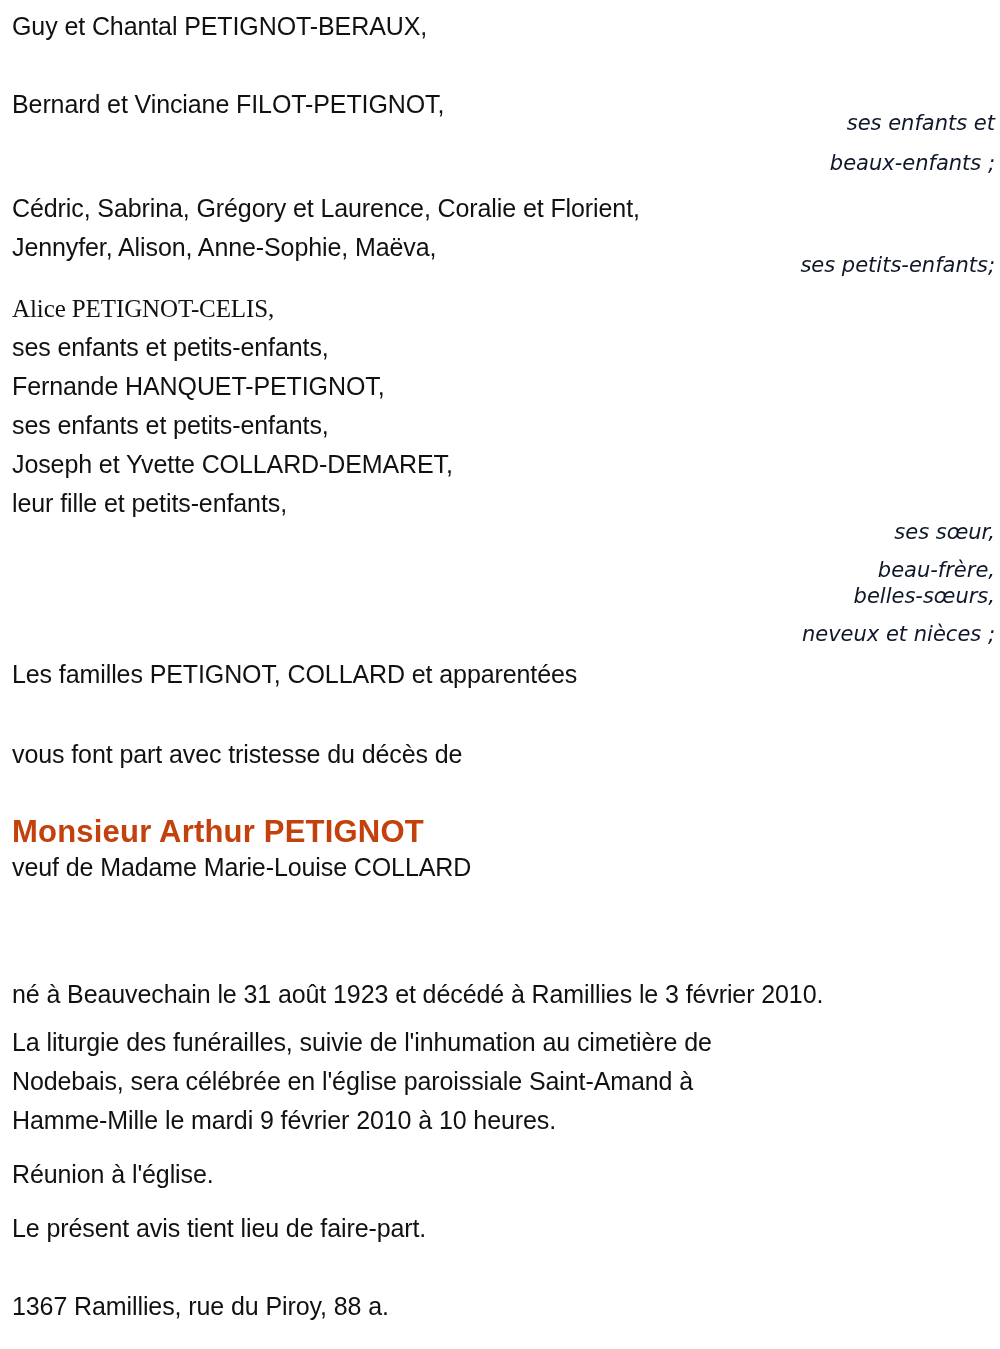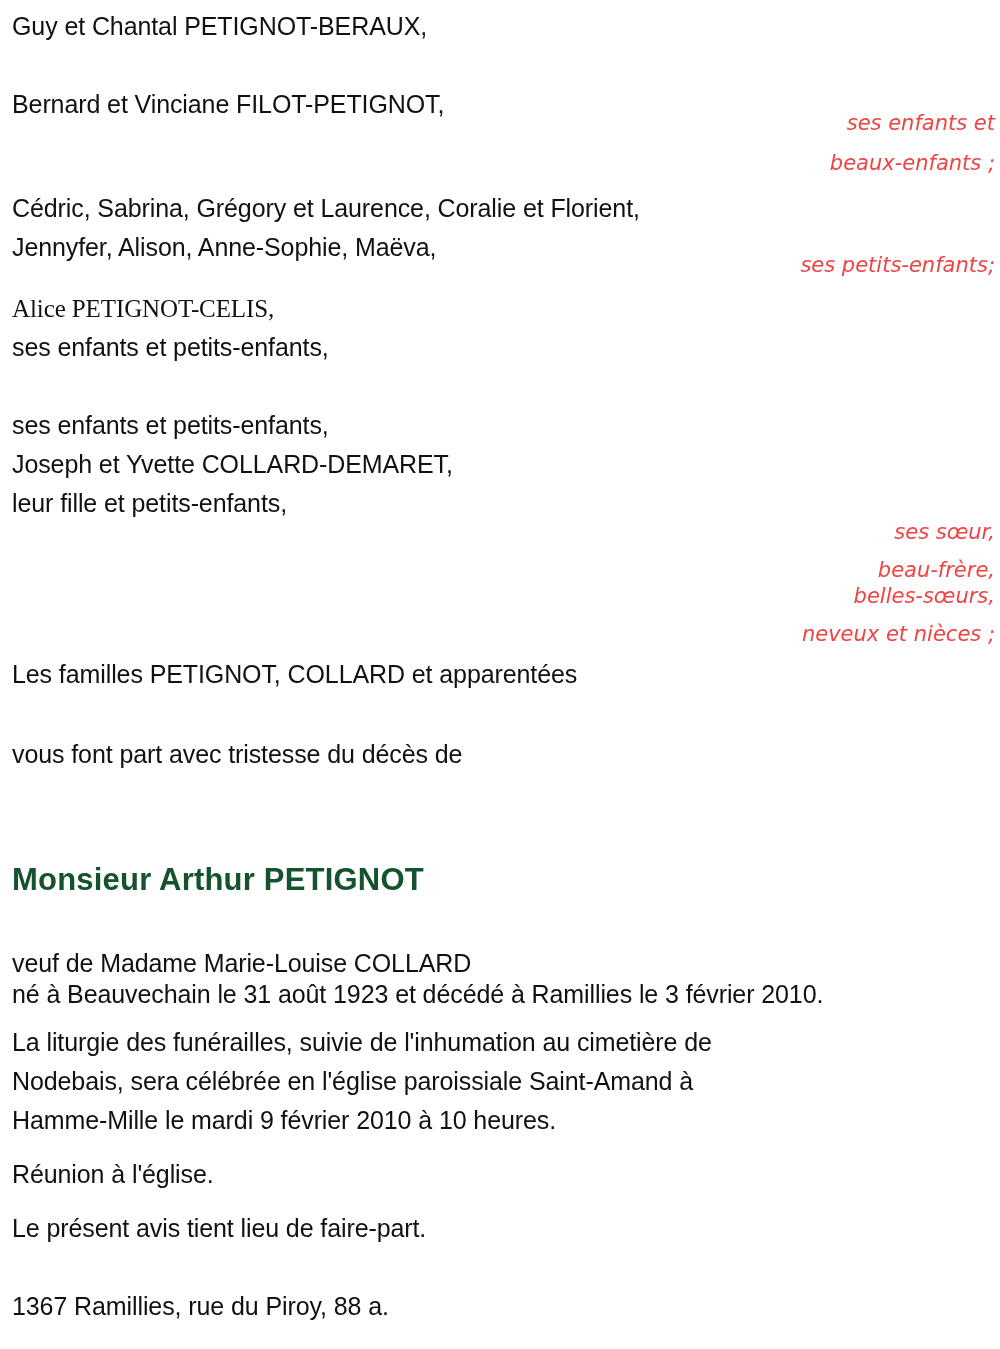--- a/index.html
+++ b/index.html
@@ -41,72 +41,72 @@
   
   .rel-line {
     position: absolute;
     right: 5px;
     text-align: center;
     font-family: "DejaVu Sans", "Liberation Sans", sans-serif;
     font-style: italic;
     font-size: 21px;
     line-height: 1.0;
     white-space: nowrap;
-    color: #ef4444;
+    color: #0f172a;
   }
 
   
   .name-line {
     position: absolute;
     left: 12px;
     font-family: "Liberation Sans Narrow", "Liberation Sans", "DejaVu Sans Condensed", sans-serif;
     font-stretch: condensed;
     font-weight: bold;
     font-size: 31px;
     line-height: 1.0;
     white-space: nowrap;
     letter-spacing: 0.2px;
-    color: #14532d;
-    margin-top: 48px;
+    color: #c2410c;
   }
 </style>
 </head>
 <body>
 
 <div class="page">
 
   <div class="body-line" style="top:14px;">Guy et Chantal PETIGNOT-BERAUX,</div>
   <div class="body-line" style="top:92px;">Bernard et Vinciane FILOT-PETIGNOT,</div>
 
   <div class="rel-line" style="top:113px;">ses enfants et</div>
   <div class="rel-line" style="top:153px;">beaux-enfants ;</div>
 
   <div class="body-line" style="top:196px;">Cédric, Sabrina, Grégory et Laurence, Coralie et Florient,</div>
   <div class="body-line" style="top:235px;">Jennyfer, Alison, Anne-Sophie, Maëva,</div>
 
   <div class="rel-line" style="top:255px;">ses petits-enfants;</div>
 
   <div class="body-line" style="top:296px;font-family:Liberation Serif, serif;">Alice PETIGNOT-CELIS,</div>
   <div class="body-line" style="top:335px;">ses enfants et petits-enfants,</div>
+  <div class="body-line" style="top:374px;">Fernande HANQUET-PETIGNOT,</div>
   <div class="body-line" style="top:413px;">ses enfants et petits-enfants,</div>
   <div class="body-line" style="top:452px;">Joseph et Yvette COLLARD-DEMARET,</div>
   <div class="body-line" style="top:491px;">leur fille et petits-enfants,</div>
 
   <div class="rel-line" style="top:522px;">ses sœur,</div>
   <div class="rel-line" style="top:560px;">beau-frère,</div>
   <div class="rel-line" style="top:586px;">belles-sœurs,</div>
   <div class="rel-line" style="top:624px;">neveux et nièces ;</div>
 
   <div class="body-line" style="top:662px;">Les familles PETIGNOT, COLLARD et apparentées</div>
 
   <div class="body-line" style="top:742px;">vous font part avec tristesse du décès de</div>
 
   <div class="name-line" style="top:816px;">Monsieur Arthur PETIGNOT</div>
 
-  <div class="body-line" style="top:951px;">veuf de Madame Marie-Louise COLLARD</div>
+  <div class="body-line" style="top:855px;">veuf de Madame Marie-Louise COLLARD</div>
 
   <div class="body-line" style="top:982px;">né à Beauvechain le 31 août 1923 et décédé à Ramillies le 3 février 2010.</div>
 
   <div class="body-line" style="top:1030px;">La liturgie des funérailles, suivie de l'inhumation au cimetière de</div>
   <div class="body-line" style="top:1069px;">Nodebais, sera célébrée en l'église paroissiale Saint-Amand à</div>
   <div class="body-line" style="top:1108px;">Hamme-Mille le mardi 9 février 2010 à 10 heures.</div>
 
   <div class="body-line" style="top:1162px;">Réunion à l'église.</div>
 
   <div class="body-line" style="top:1216px;">Le présent avis tient lieu de faire-part.</div>

